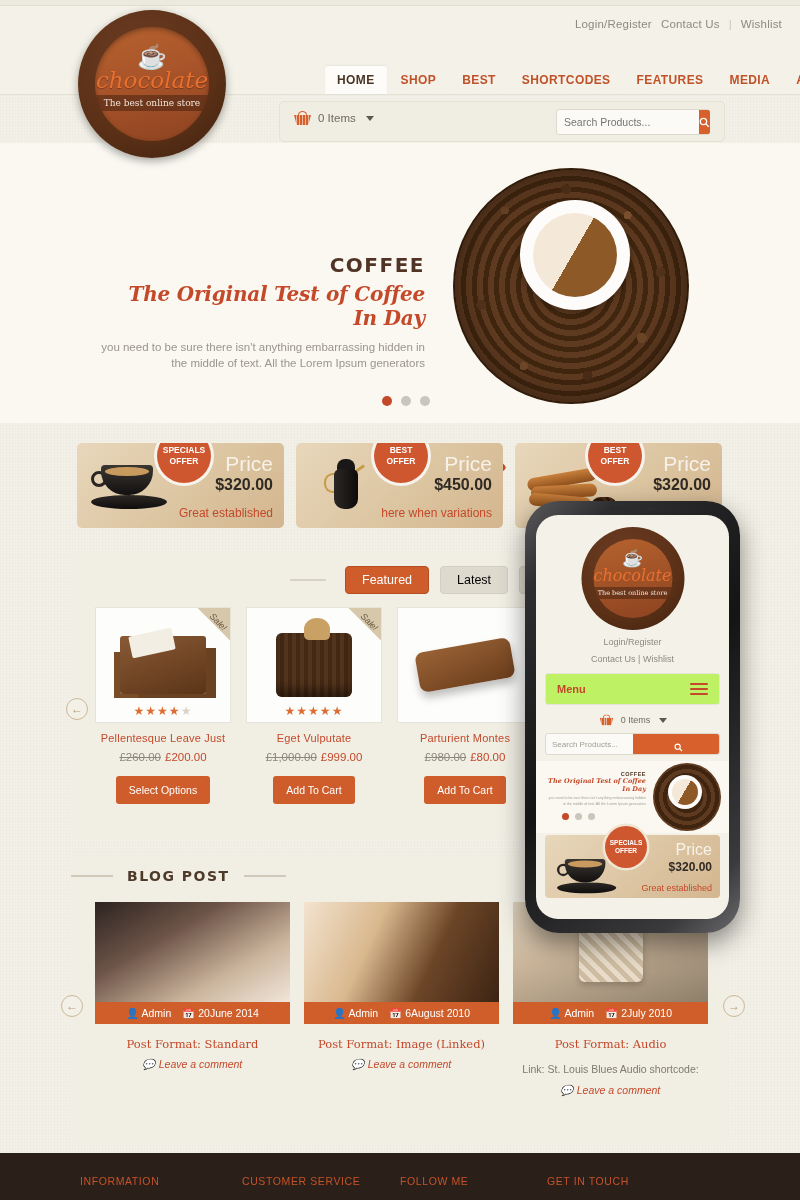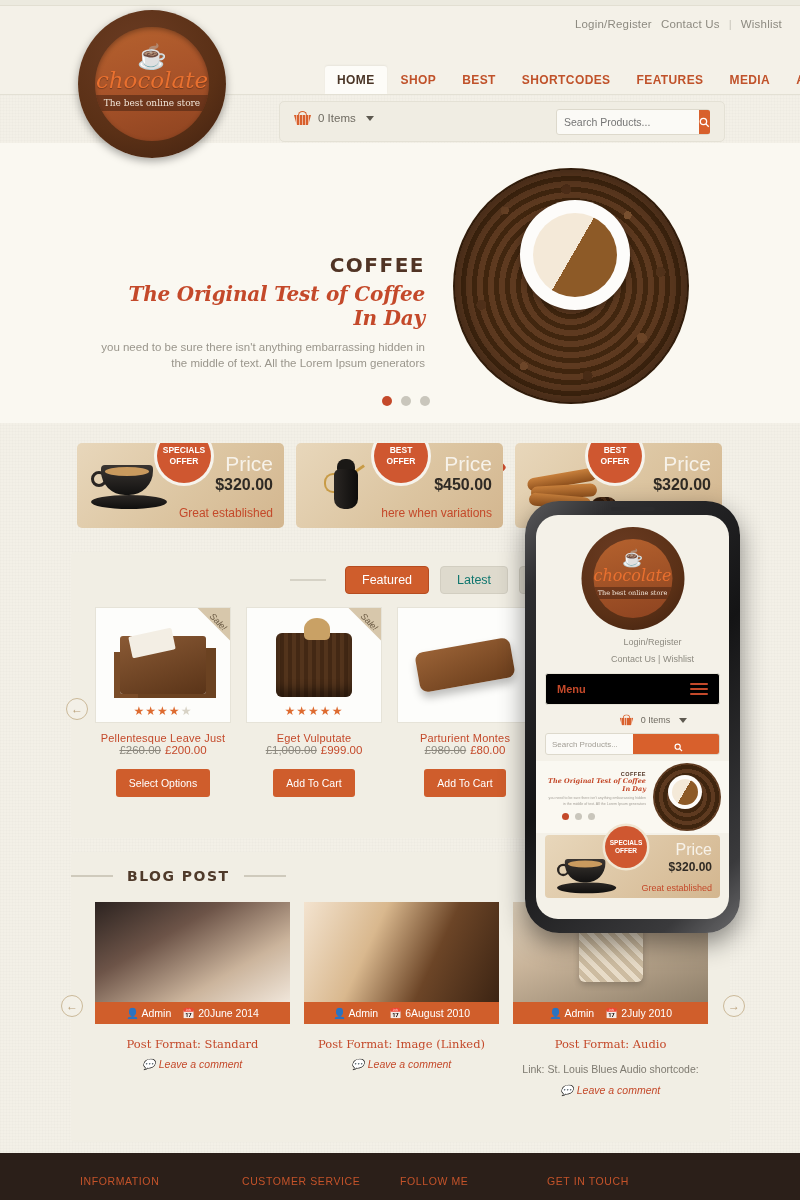--- a/index.html
+++ b/index.html
@@ -6,21 +6,21 @@
   body {
     width: 800px; height: 1200px; overflow: hidden;
     font-family: "Liberation Sans", sans-serif;
     background: #f2efe6;
     position: relative;
   }
   .page { position: relative; width: 800px; height: 1200px; background: #f3f0e7; }
 
   
   .tex { background-image: repeating-linear-gradient(0deg, rgba(0,0,0,.012) 0 1px, transparent 1px 3px),
-                            repeating-linear-gradient(90deg, rgba(0,0,0,.012) 0 1px, transparent 1px 3px); padding-left: 20px; }
+                            repeating-linear-gradient(90deg, rgba(0,0,0,.012) 0 1px, transparent 1px 3px); }
 
   
   .topbar { position:absolute; top:0; left:0; width:800px; height:6px; background:#eceadf; border-bottom:1px solid #e2dfd2;}
   .header { position:absolute; top:6px; left:0; width:800px; height:89px; background:#f4f1e8; border-bottom:1px solid #e3e0d4; }
   .utilnav { position:absolute; top:12px; right:18px; display:flex; align-items:center; gap:9px; font-size:11.5px; color:#8d8a80; }
   .utilnav a { color:#8d8a80; text-decoration:none; letter-spacing:.2px; }
   .utilsep { color:#c9c6bb; }
 
   
   .mainnav { position:absolute; top:60px; left:325px; display:flex; align-items:center; gap:2px; }
@@ -132,34 +132,34 @@
   .cinn i:nth-child(2){left:4px;top:18px;width:66px;transform:rotate(-3deg);}
   .cinn i:nth-child(3){left:2px;top:28px;width:62px;transform:rotate(5deg);}
   .cinn b{position:absolute;right:-4px;bottom:0;width:26px;height:18px;border-radius:9px;
      background:repeating-radial-gradient(circle at 30% 40%, #4a2c16 0 3px, #2e1a0c 3px 6px);}
 
   
   .prodsec { position:absolute; top:552px; left:71px; width:659px; height:286px;
      background:#f1eee4; border-radius:4px; }
   .tabs { position:absolute; top:14px; left:219px; display:flex; align-items:center; gap:11px; }
   .tab-line { width:36px; height:2px; background:#d6d2c6; margin-right:8px;}
-  .tab { padding:6px 16px; font-size:12.5px; border-radius:4px; background:#dedacd; color:#0f766e;
+  .tab { padding:6px 16px; font-size:12.5px; border-radius:4px; background:#dedacd; color:#000000;
          border:1px solid #d2cec1; cursor:pointer; }
   .tab.on { background:#cf5d2c; color:#fff; border-color:#b64c20; }
   .prods { position:absolute; top:55px; left:24px; width:612px; display:flex; gap:15px; }
   .prod { width:136px; }
   .prod-img { width:136px; height:116px; background:#fdfdfb; border:1px solid #e6e3d8; position:relative; overflow:hidden;
       display:flex; align-items:center; justify-content:center; }
   .sale-rib { position:absolute; right:0; top:0; width:46px; height:46px; overflow:hidden; }
   .sale-rib:before{content:"";position:absolute;right:-23px;top:-23px;width:46px;height:46px;background:#d7c7ab;transform:rotate(45deg);}
   .sale-rib span{position:absolute;right:1px;top:9px;font-size:9px;color:#6b5a43;transform:rotate(45deg);font-style:italic;}
   .stars { position:absolute; bottom:4px; left:0; width:100%; text-align:center; font-size:12px; color:#de6b30; letter-spacing:1px;}
   .stars .off { color:#d8d3c6; }
   .prod-title { text-align:center; font-size:11px; color:#c4492a; margin-top:9px; letter-spacing:.2px;}
-  .prod-price { text-align:center; font-size:11.5px; color:#c4492a;}
+  .prod-price { text-align:center; font-size:11.5px; margin-top:7px; color:#c4492a;}
   .prod-price s { color:#8c887e; margin-right:4px; }
   .btn-or { display:block; margin:13px auto 0; background:#cf5d2c; color:#fff; border:none; border-radius:3px;
       font-size:10.5px; padding:8px 13px; font-family:"Liberation Sans",sans-serif; cursor:pointer; }
   .choc1{width:86px;height:58px;background:linear-gradient(160deg,#8a5a35,#5a3418);border-radius:3px;
       box-shadow:14px 8px 0 -4px #6b4221, -12px 10px 0 -6px #7a4c28;}
   .choc1:after{content:"";position:absolute;left:34px;top:24px;width:44px;height:22px;background:#f3eee4;border-radius:2px;transform:rotate(-12deg);}
   .cake1{width:76px;height:64px;border-radius:6px;background:repeating-linear-gradient(90deg,#53341c 0 4px,#432814 4px 8px);
       box-shadow:inset 0 -8px 10px rgba(0,0,0,.4);}
   .cake1:after{content:"";position:absolute;left:52%;top:10px;transform:translateX(-50%);width:26px;height:22px;border-radius:50% 50% 20% 20%;background:#c9a165;}
   .bar1{width:96px;height:40px;border-radius:8px;background:linear-gradient(165deg,#9a6236,#6b3e1c);transform:rotate(-10deg);
@@ -204,21 +204,21 @@
   .screen { width:100%; height:100%; background:#f4f1e8; border-radius:22px; overflow:hidden; position:relative; }
   .m-logo { position:absolute; top:12px; left:50%; transform:translateX(-50%); width:103px; height:103px; border-radius:50%;
      background: radial-gradient(circle at 40% 30%, #6b3c23 0%, #5a3016 62%, #3d1f0f 100%); }
   .m-logo-in { position:absolute; left:12px; top:12px; width:79px; height:79px; border-radius:50%;
      background: linear-gradient(165deg,#b5622e,#8d4320); overflow:hidden;}
   .m-cup{position:absolute;top:9px;left:0;width:100%;text-align:center;font-size:17px;color:#6e351a;}
   .m-name{position:absolute;top:27px;left:0;width:100%;text-align:center;font-family:"DejaVu Serif",serif;font-style:italic;font-size:16px;color:#e9702f;}
   .m-tag{position:absolute;top:48px;left:0;width:100%;text-align:center;font-size:6.5px;color:#f0e4d6;background:rgba(70,35,18,.55);padding:2px 0;font-family:"DejaVu Serif",serif;}
   .m-util1{position:absolute;top:122px;width:100%;text-align:center;font-size:9px;color:#8d8a80;}
   .m-util2{position:absolute;top:139px;width:100%;text-align:center;font-size:9px;color:#8d8a80;}
-  .m-menubar{position:absolute;top:158px;left:9px;width:calc(100% - 18px);height:32px;background:#000000;border:1px solid #e7e4d8;
+  .m-menubar{position:absolute;top:158px;left:9px;width:calc(100% - 18px);height:32px;background:#bef264;border:1px solid #e7e4d8;
      border-radius:3px;display:flex;align-items:center;justify-content:space-between;padding:0 11px;}
   .m-menu{font-size:11px;font-weight:bold;color:#c4492a;}
   .burger i{display:block;width:18px;height:2.6px;background:#c4492a;margin:2.6px 0;border-radius:1px;}
   .m-cartrow{position:absolute;top:198px;width:100%;display:flex;align-items:center;justify-content:center;gap:6px;font-size:9px;color:#6e6a60;}
   .m-search{position:absolute;top:218px;left:9px;width:calc(100% - 18px);height:22px;background:#fbfaf6;border:1px solid #ddd9cc;border-radius:3px;display:flex;}
   .m-search span{flex:1;font-size:8px;color:#a29e95;padding:6px 0 0 6px;}
   .m-sbtn{width:21px;background:#d8602c;border-radius:0 2px 2px 0;display:flex;align-items:center;justify-content:center;}
   .m-hero{position:absolute;top:246px;left:0;width:100%;height:72px;background:#faf8f1;}
   .m-beans{position:absolute;right:8px;top:2px;width:68px;height:68px;border-radius:50%;
      background: repeating-radial-gradient(circle at 50% 50%, #5e3a20 0 4px, #3f250f 4px 8px);}

